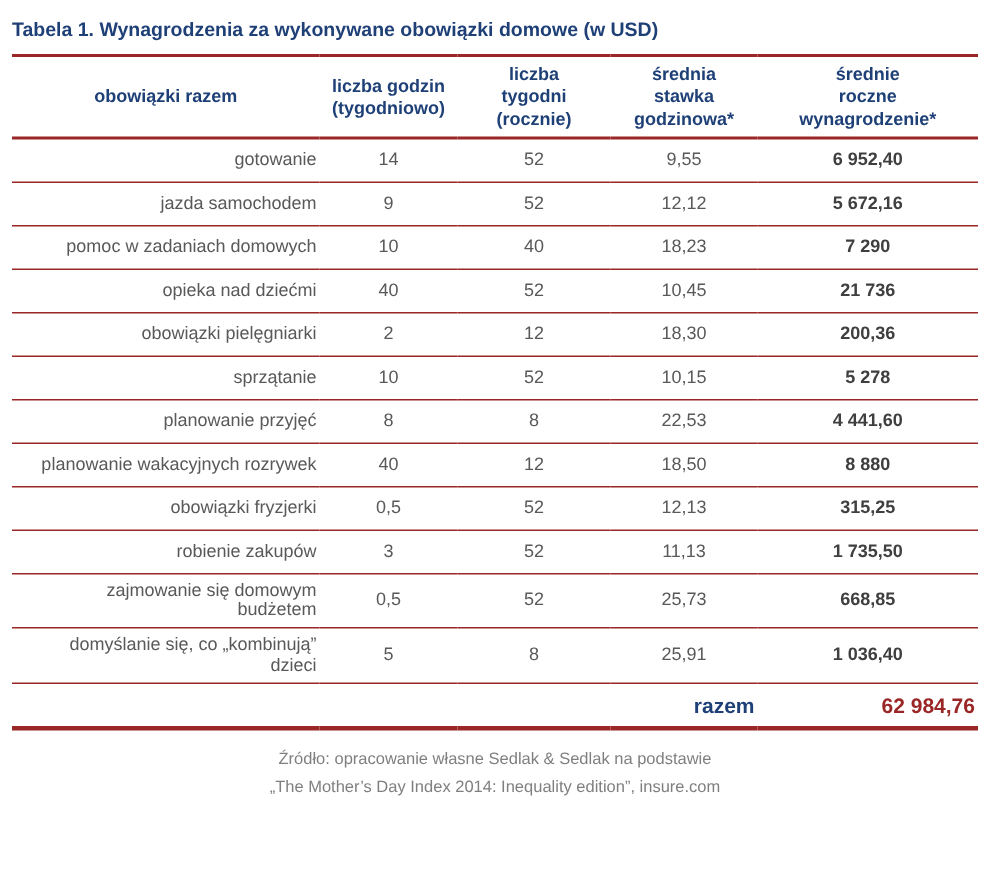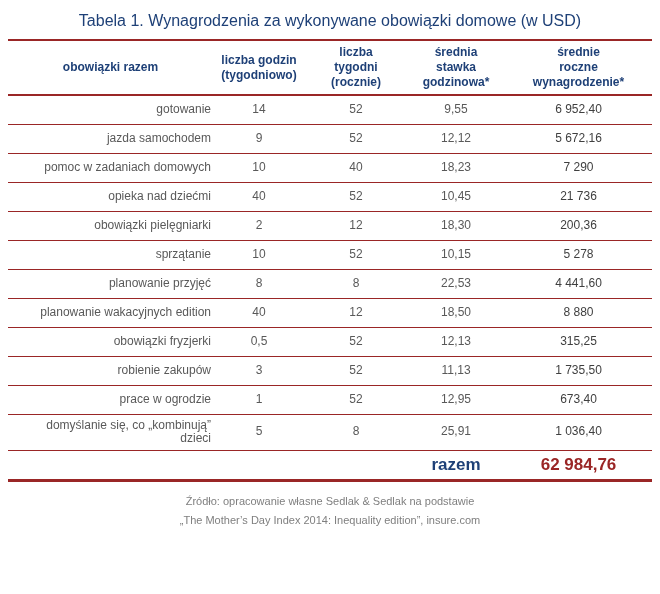--- a/index.html
+++ b/index.html
@@ -12,22 +12,22 @@
   }
   html,body{margin:0;padding:0;background:var(--bg);}
   body{
     width:660px;height:594px;overflow:hidden;
     font-family:"Liberation Sans", sans-serif;
     -webkit-font-smoothing:antialiased;
   }
   .page{padding:8px 8px 0 8px;}
   .title{
     margin:4px 0 9px 0;
-    text-align:center;
-    font-size:16px;font-weight:normal;
+    text-align:left;
+    font-size:13px;font-weight:bold;
     color:var(--accent-blue);
   }
   table.wages{
     width:644px;
     border-collapse:collapse;
     table-layout:fixed;
     border-top:2px solid var(--line-red);
     border-bottom:3px solid var(--line-red);
   }
   thead th{
@@ -47,26 +47,26 @@
     vertical-align:middle;
     padding:4px 2px;
     border-bottom:1px solid var(--line-red);
     text-align:center;
   }
   tbody td.duty{
     text-align:right;
     padding-left:9px;
   }
   tbody td.annual{
-    font-weight:normal;
+    font-weight:bold;
     color:var(--strong-text);
   }
   tfoot tr{height:30px;}
   tfoot td{
-    font-size:17px;vertical-align:middle;text-align:center;
+    font-size:14px;vertical-align:middle;text-align:right;
     padding:4px 2px;
   }
   tfoot td.total-label{color:var(--accent-blue);font-weight:bold;}
   tfoot td.total-value{color:var(--line-red);font-weight:bold;}
   .footer{margin-top:13px;text-align:center;}
   .footer p{
     margin:0 0 7px 0;
     font-size:11px;
     color:var(--footer-gray);
   }
@@ -146,46 +146,46 @@
           <td class="annual">5 278</td>
         </tr>
         <tr>
           <td class="duty">planowanie przyjęć</td>
           <td>8</td>
           <td>8</td>
           <td>22,53</td>
           <td class="annual">4 441,60</td>
         </tr>
         <tr>
-          <td class="duty">planowanie wakacyjnych edition</td>
+          <td class="duty">planowanie wakacyjnych rozrywek</td>
           <td>40</td>
           <td>12</td>
           <td>18,50</td>
           <td class="annual">8 880</td>
         </tr>
         <tr>
           <td class="duty">obowiązki fryzjerki</td>
           <td>0,5</td>
           <td>52</td>
           <td>12,13</td>
           <td class="annual">315,25</td>
         </tr>
         <tr>
           <td class="duty">robienie zakupów</td>
           <td>3</td>
           <td>52</td>
           <td>11,13</td>
           <td class="annual">1 735,50</td>
         </tr>
         <tr>
-          <td class="duty">prace w ogrodzie</td>
-          <td>1</td>
-          <td>52</td>
-          <td>12,95</td>
-          <td class="annual">673,40</td>
+          <td class="duty">zajmowanie się domowym budżetem</td>
+          <td>0,5</td>
+          <td>52</td>
+          <td>25,73</td>
+          <td class="annual">668,85</td>
         </tr>
         <tr>
           <td class="duty">domyślanie się, co „kombinują” dzieci</td>
           <td>5</td>
           <td>8</td>
           <td>25,91</td>
           <td class="annual">1 036,40</td>
         </tr>
       </tbody>
     <tfoot>

